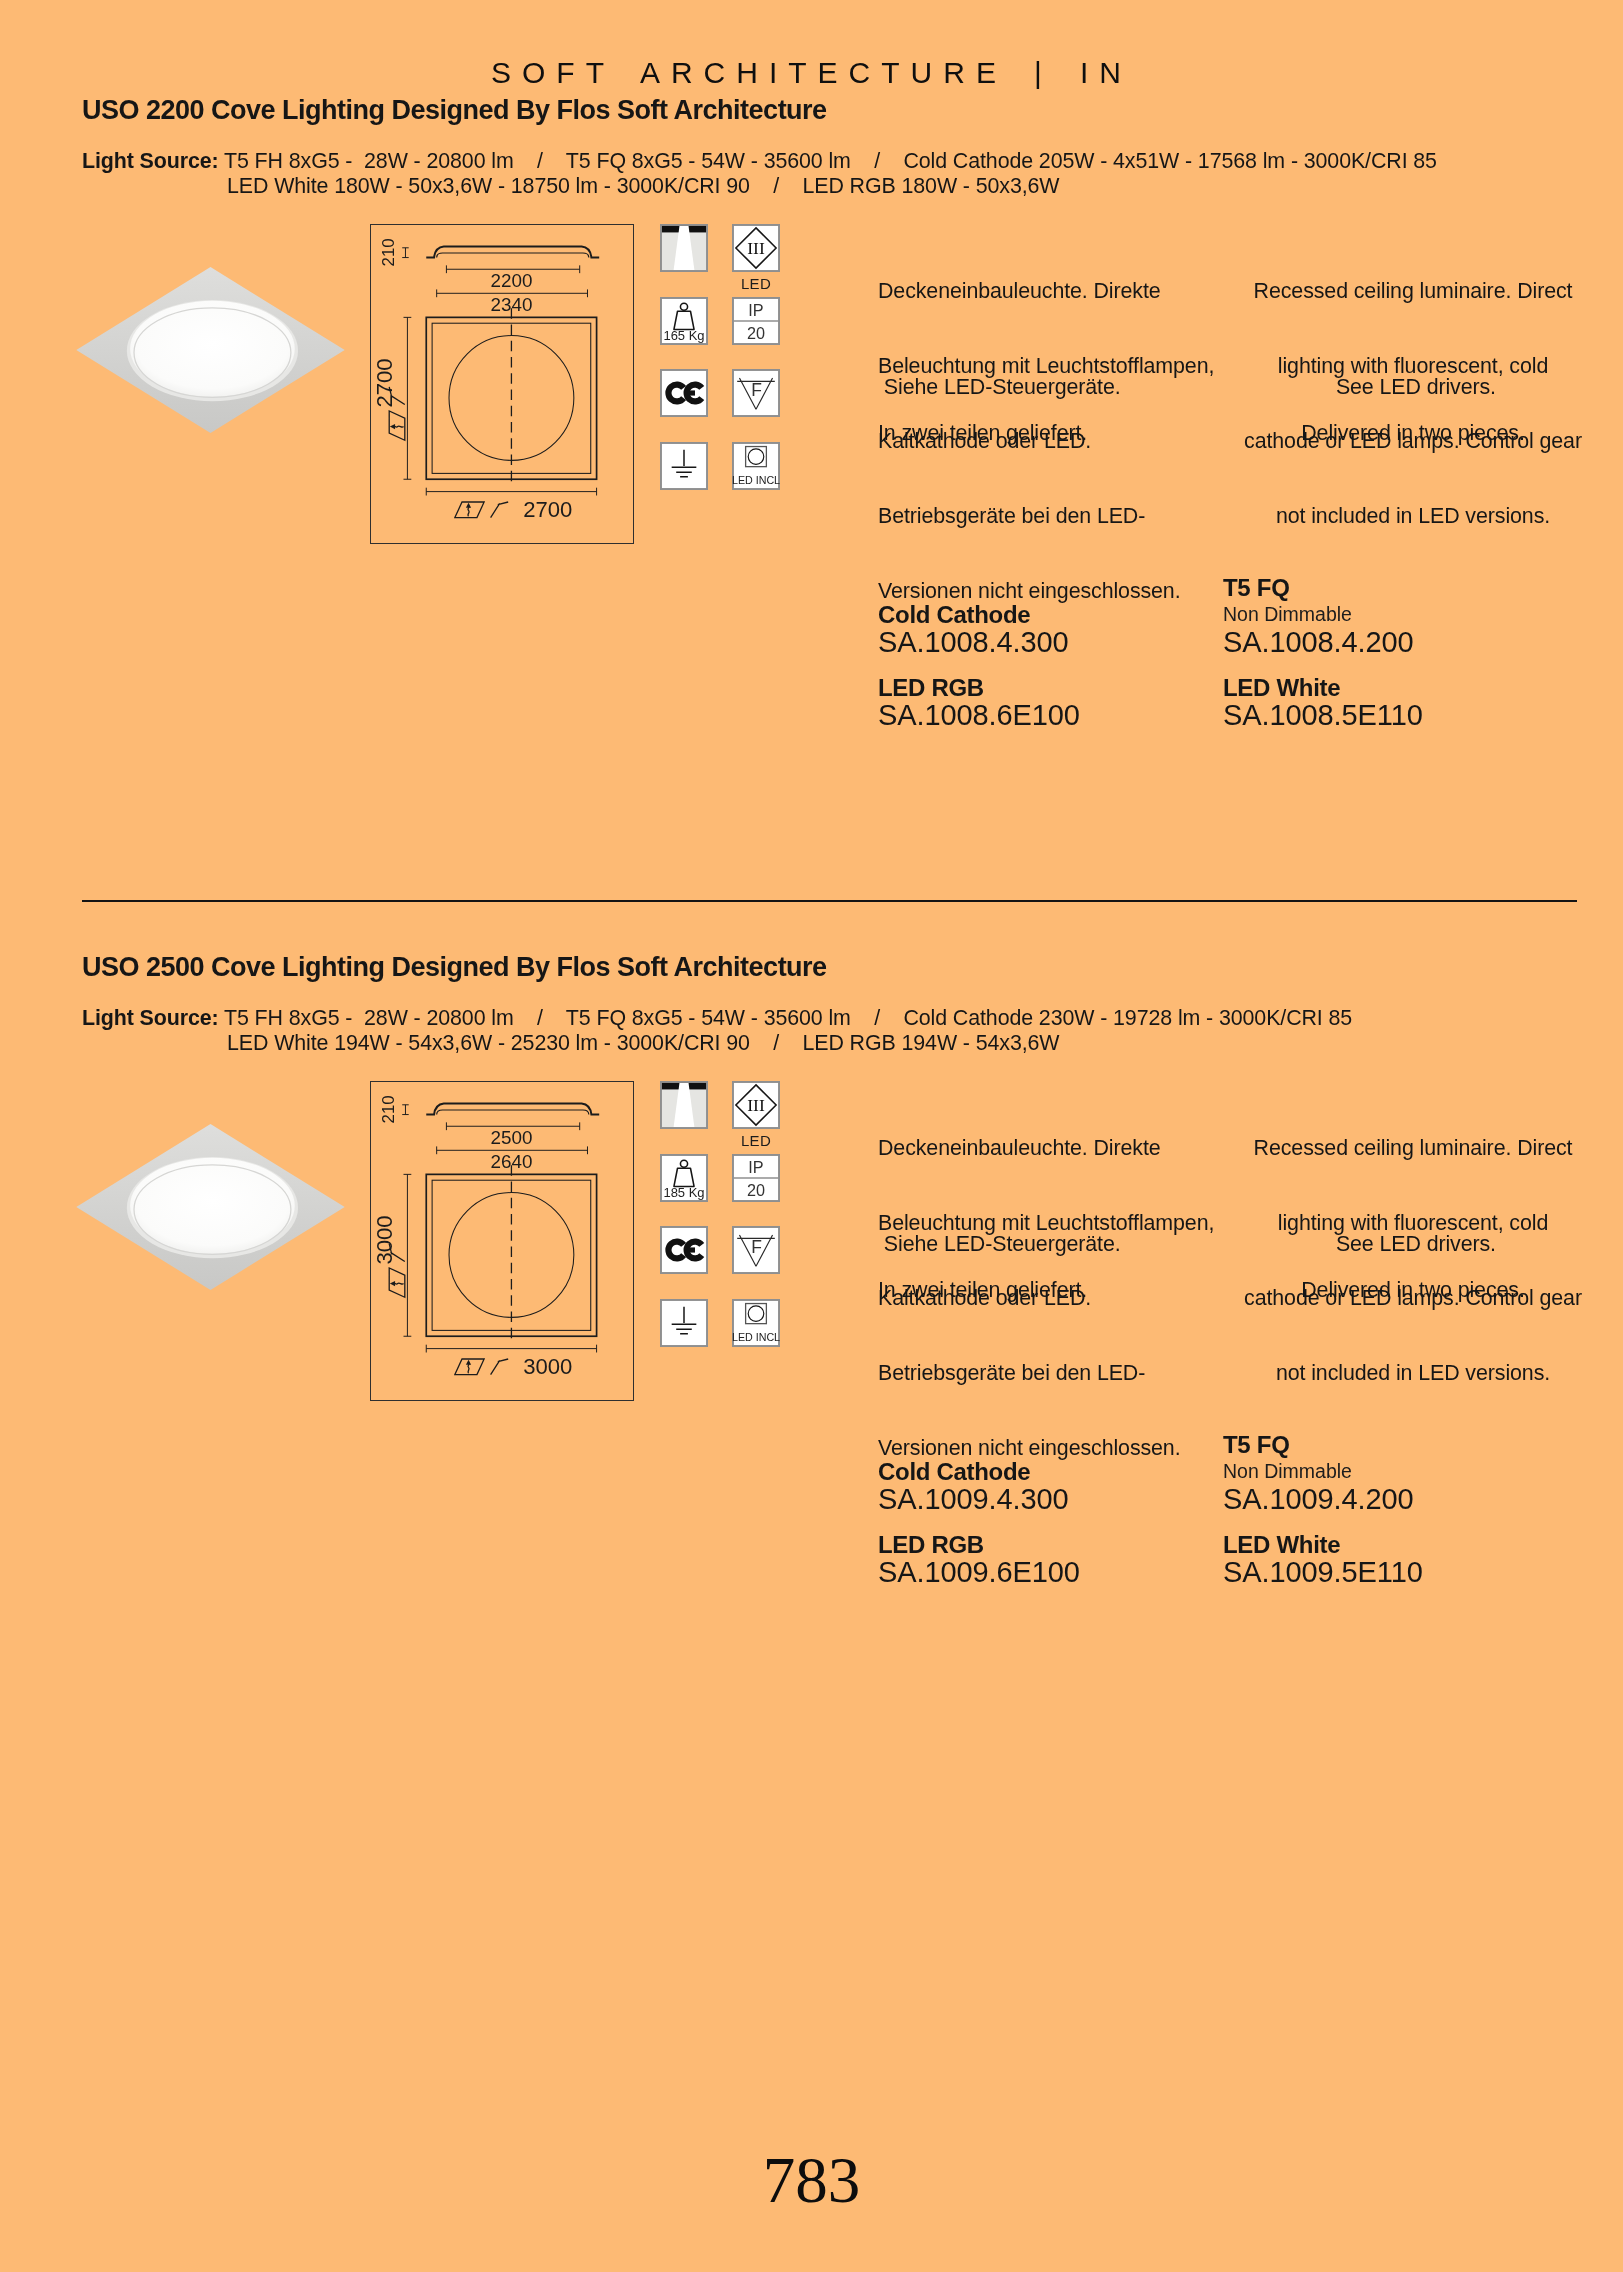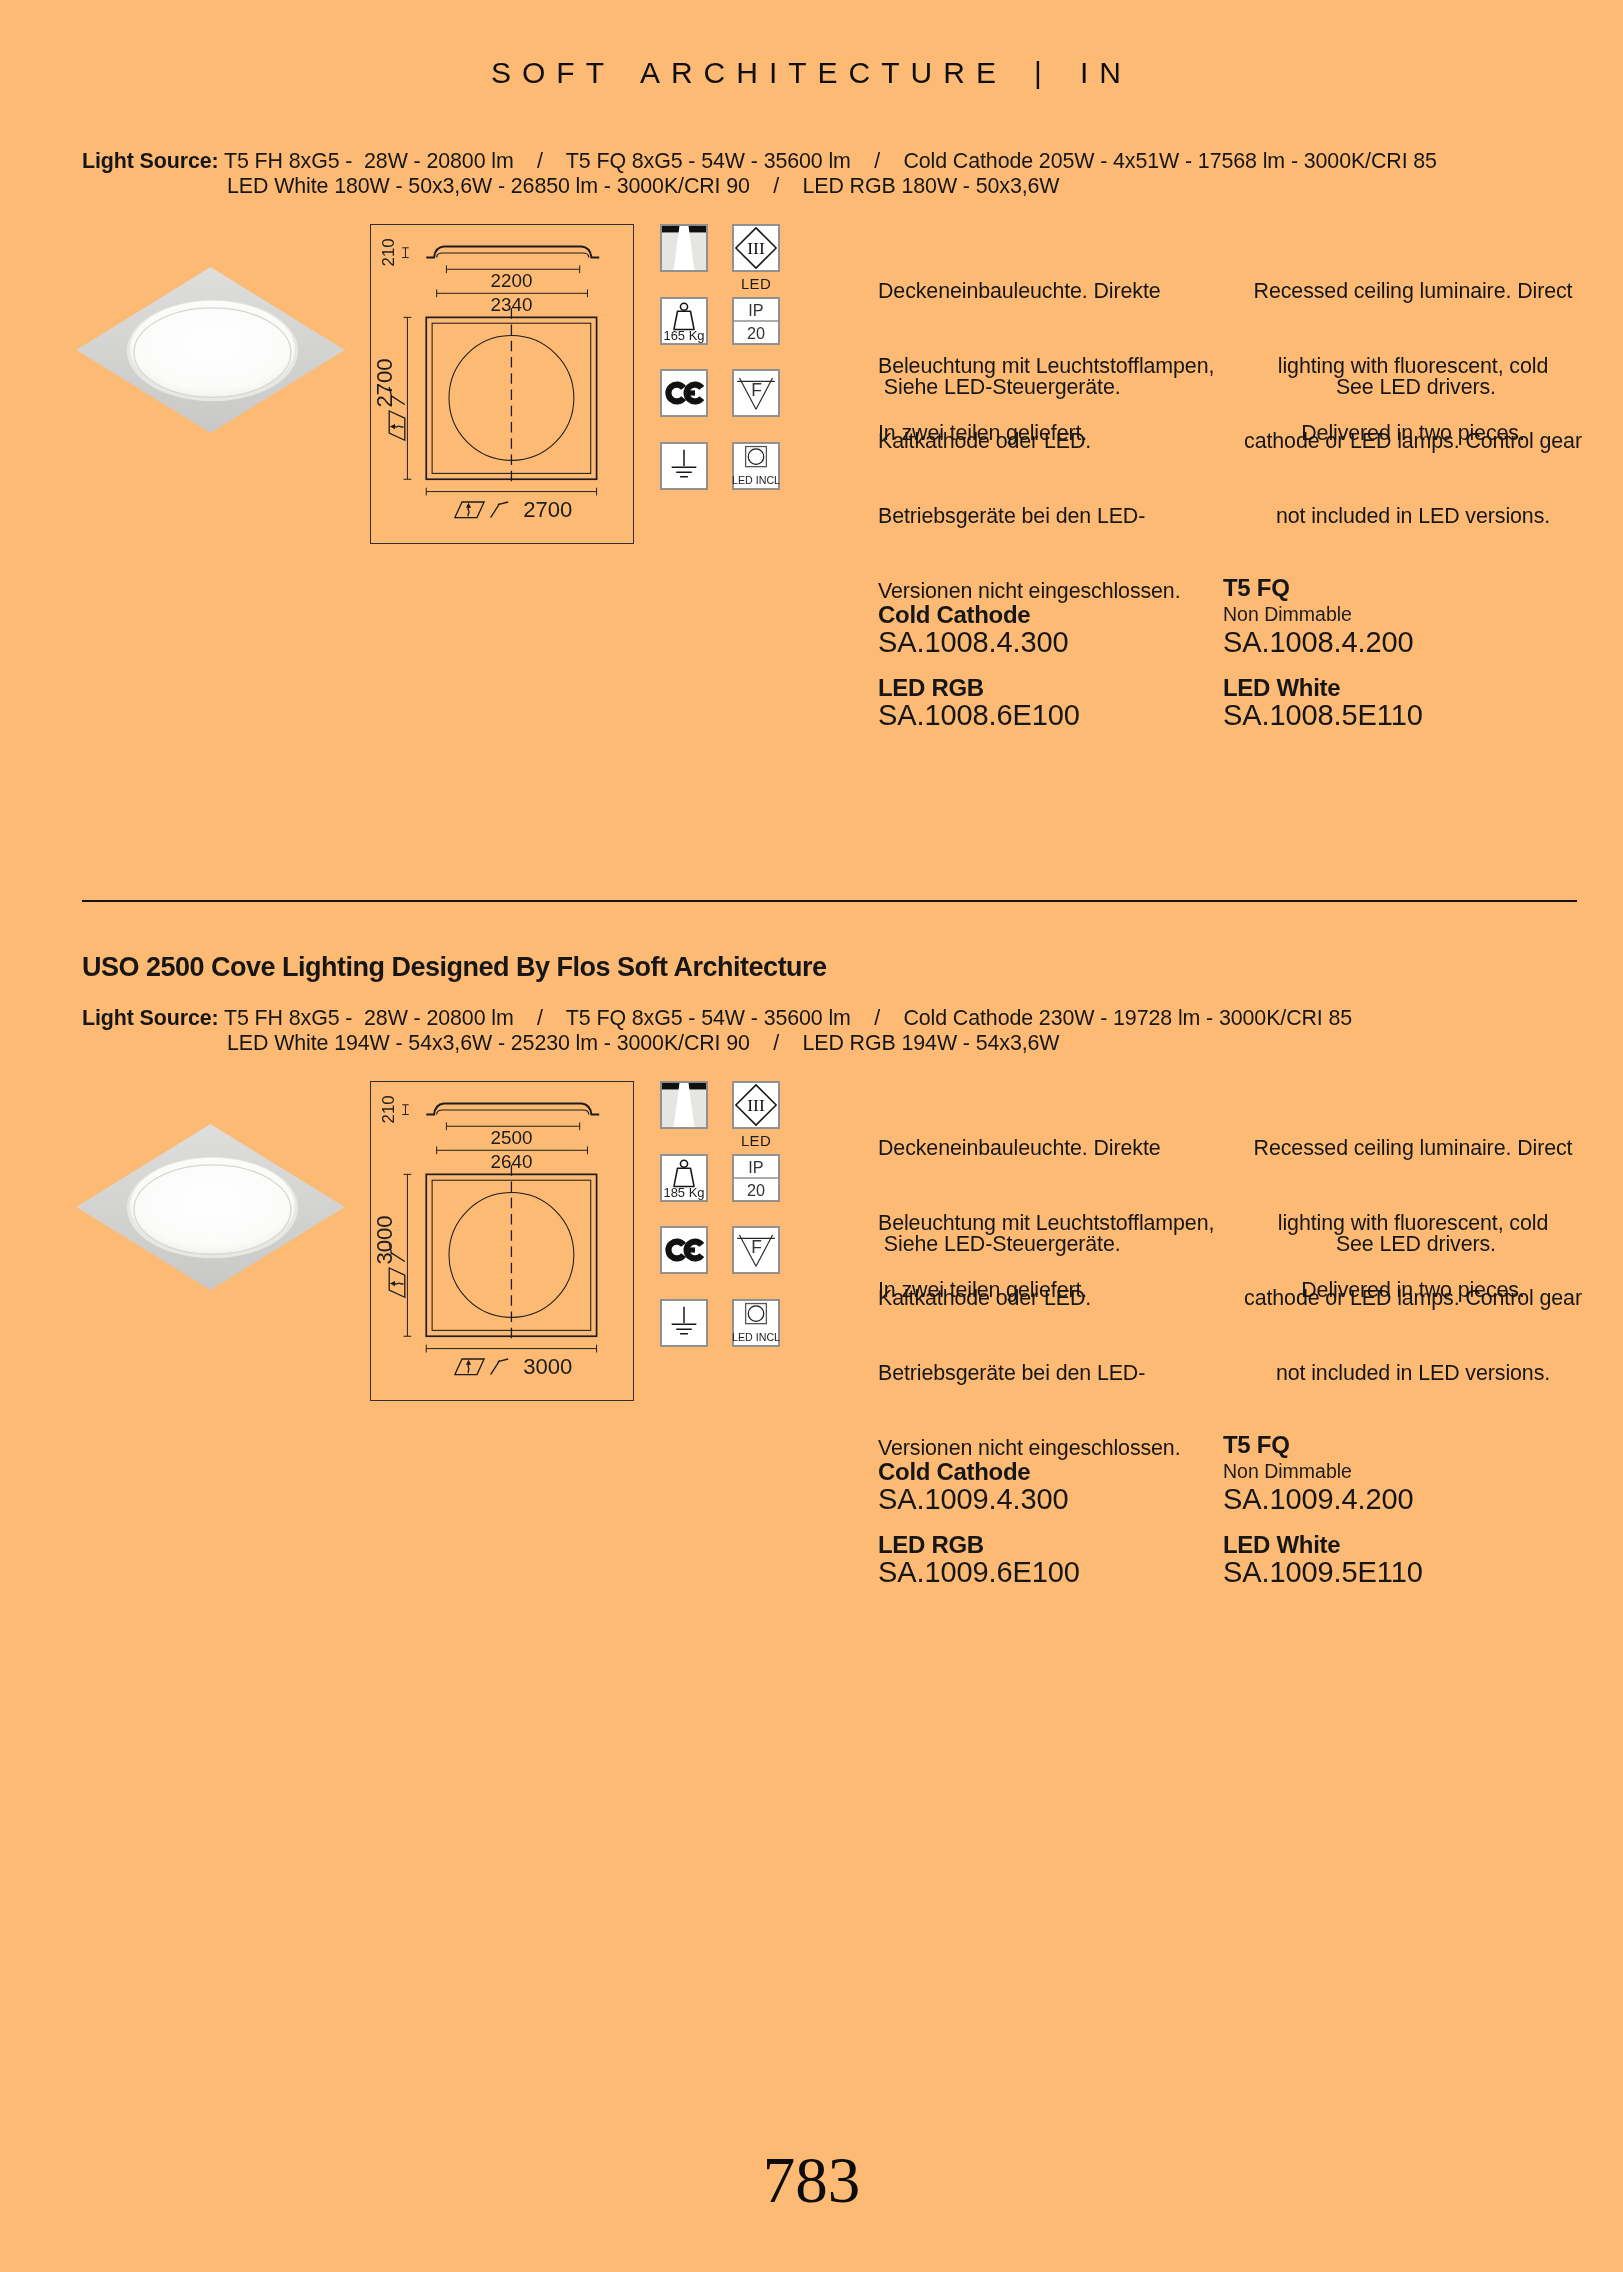--- a/index.html
+++ b/index.html
@@ -67,23 +67,24 @@
       <stop offset="1" stop-color="#ececea"></stop>
     </radialGradient>
   </defs>
 </svg>
 
 <div class="page">
 
   <div class="header">SOFT ARCHITECTURE | IN</div>
 
   <section class="section" id="s1">
+    <h2 class="title">USO 2200 Cove Lighting Designed By Flos Soft Architecture</h2>
 
     <div class="ls ls1"><span class="b">Light Source:</span><span> T5 FH 8xG5 -  28W - 20800 lm    /    T5 FQ 8xG5 - 54W - 35600 lm    /    Cold Cathode 205W - 4x51W - 17568 lm - 3000K/CRI 85</span></div>
-    <div class="ls ls2"><span>LED White 180W - 50x3,6W - 26850 lm - 3000K/CRI 90    /    LED RGB 180W - 50x3,6W</span></div>
+    <div class="ls ls2"><span>LED White 180W - 50x3,6W - 18750 lm - 3000K/CRI 90    /    LED RGB 180W - 50x3,6W</span></div>
 
     <svg class="photo" viewBox="0 0 418 258">
       <polygon points="209,1 416,129 209,257 2,129" fill="url(#gd)"></polygon>
       <ellipse cx="212" cy="130" rx="132" ry="78" fill="#e7e7e5"></ellipse>
       <ellipse cx="212" cy="127" rx="127" ry="74" fill="url(#gr)"></ellipse>
       <ellipse cx="212" cy="133" rx="121" ry="69" fill="none" stroke="#d6d6d4" stroke-width="2"></ellipse>
     </svg>
 
     <div class="drawing-box">
       <svg viewBox="0 0 403 489">

